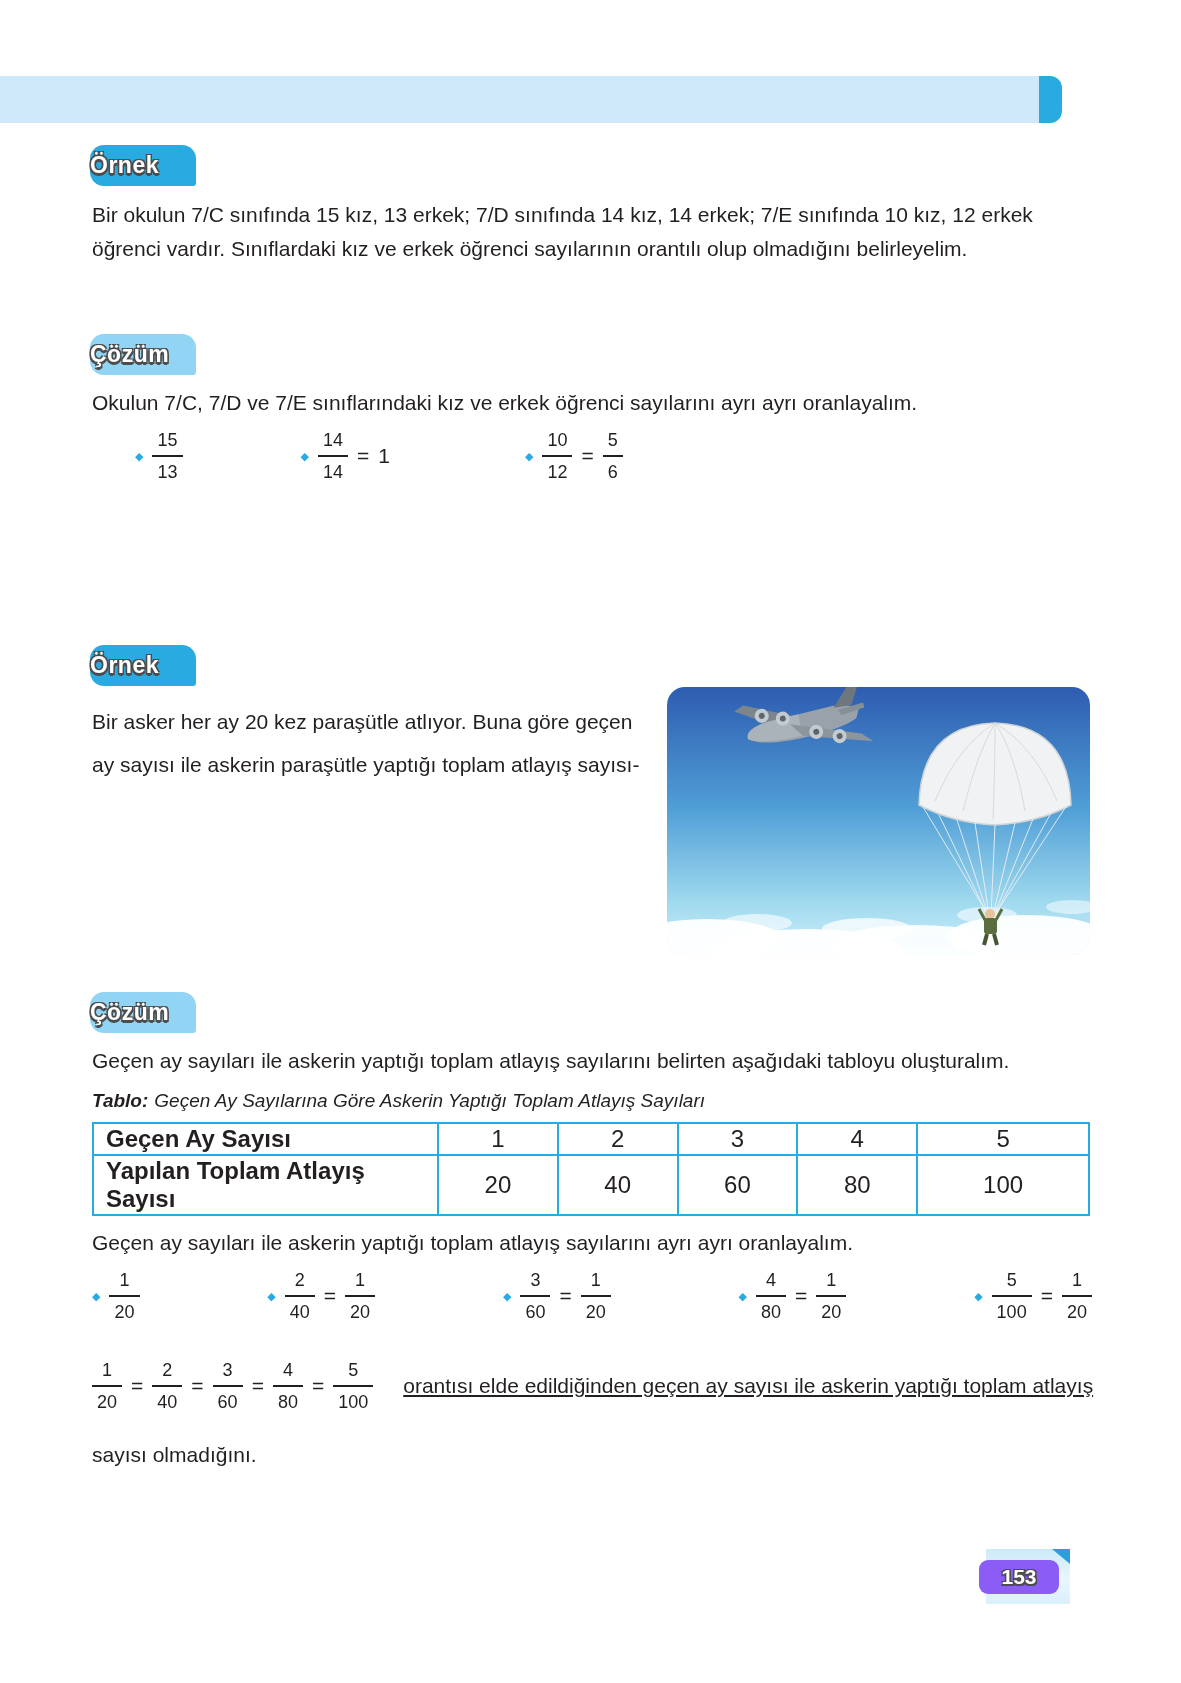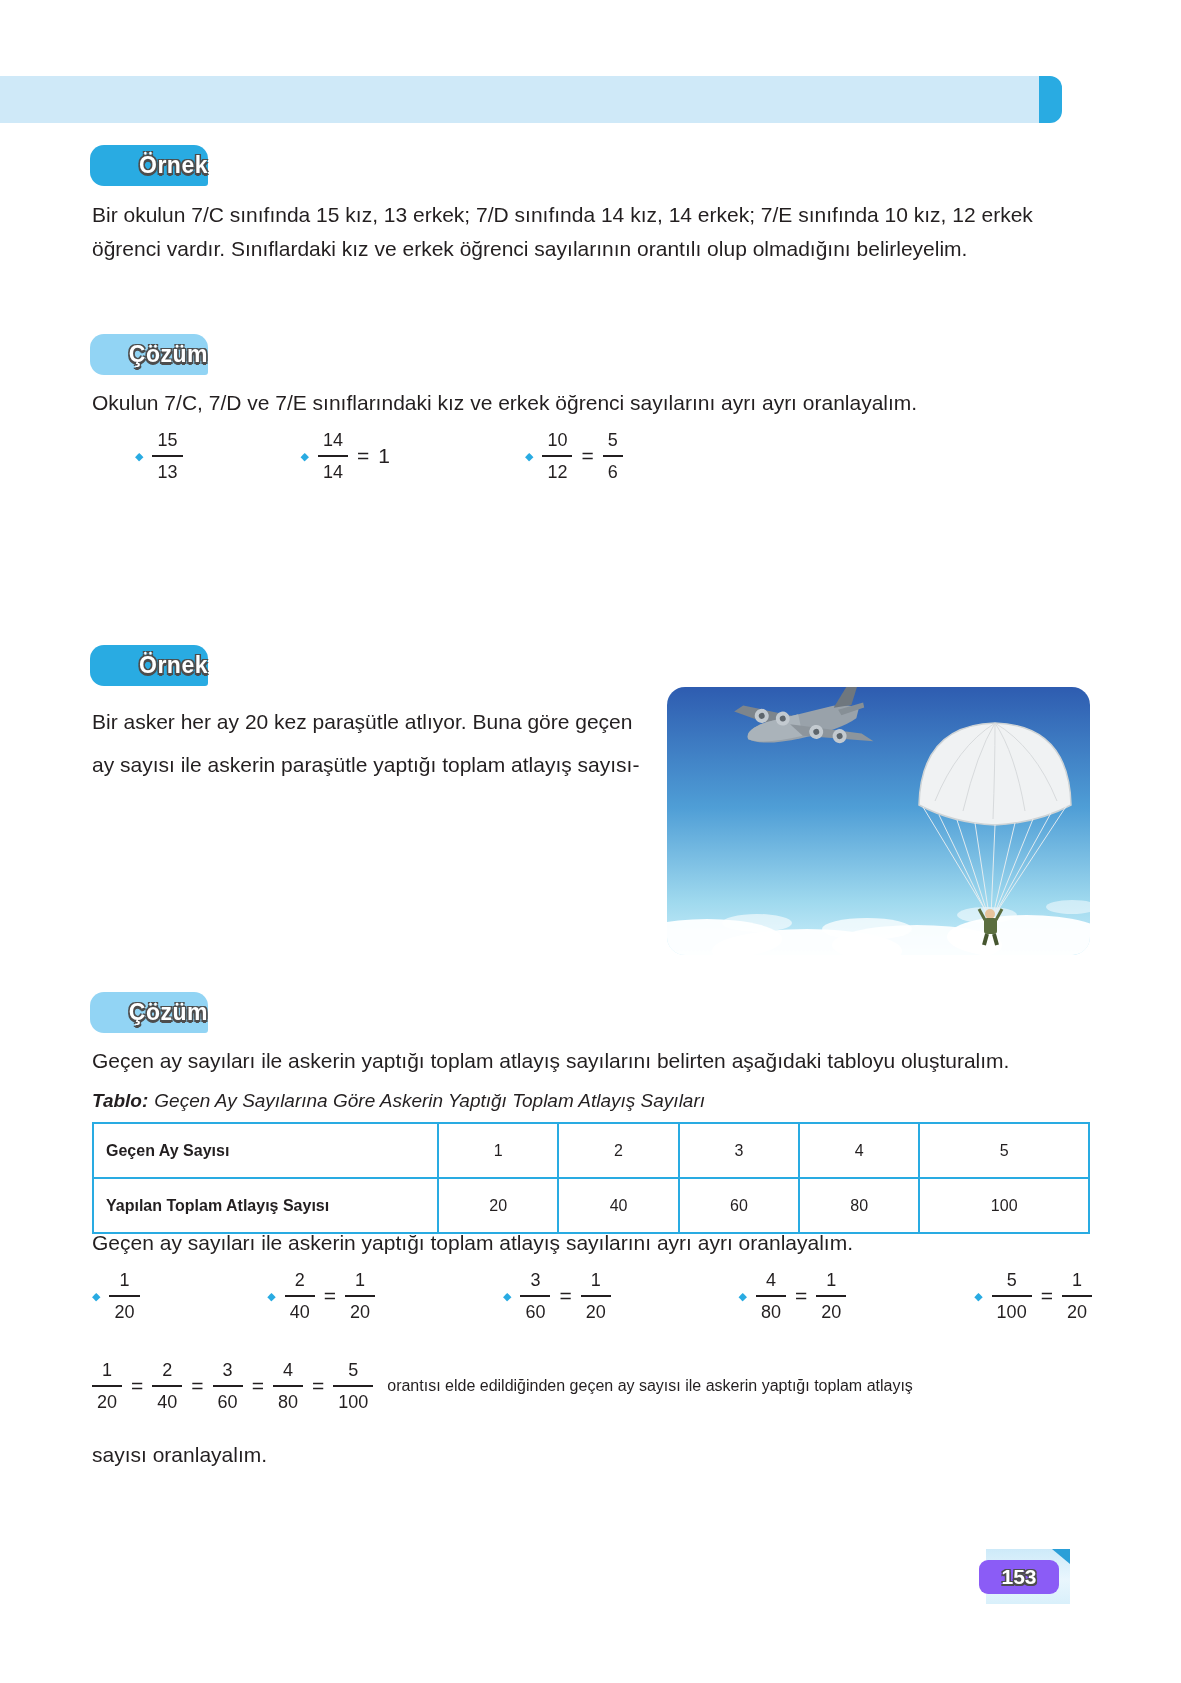--- a/index.html
+++ b/index.html
@@ -6,21 +6,21 @@
   html,body { margin:0; padding:0; background:#ffffff; }
   body { font-family:"Liberation Sans", sans-serif; color:#231f20; }
   .page { position:relative; width:1181px; height:1683px; background:#ffffff; overflow:hidden; }
 
   
   .topbar { position:absolute; top:76px; left:0; width:1062px; height:47px; display:flex; }
   .topbar-light { flex:1; background:#cfe9f8; }
   .topbar-cap { width:23px; background:#29abe2; border-radius:0 12px 12px 0; }
 
   
-  .badge { position:absolute; width:118px; height:41px; display:flex; align-items:center; justify-content:flex-end;
+  .badge { position:absolute; width:106px; height:41px; display:flex; align-items:center; justify-content:flex-start;
            font-size:23px; font-weight:bold; color:#ffffff; letter-spacing:0.5px;
            border-radius:14px 14px 3px 14px;
            text-shadow:-1.5px -1.5px 0 #4d4d4d, 1.5px -1.5px 0 #4d4d4d, -1.5px 1.5px 0 #4d4d4d, 1.5px 1.5px 0 #4d4d4d, 0 2.5px 0 #4d4d4d; }
   .badge-example { background:#29abe2; }
   .badge-solution { background:#92d4f4; }
 
   .para { position:absolute; font-size:21px; line-height:34px; }
 
   
   .frac { display:inline-flex; flex-direction:column; align-items:center; font-size:18px; line-height:24px; }
@@ -35,26 +35,26 @@
 
   
   .illustration { position:absolute; top:687px; left:667px; width:423px; height:268px;
                   border-radius:18px; overflow:hidden; }
   .illustration svg { display:block; }
 
   
   .caption { position:absolute; font-size:19px; font-style:italic; }
   .caption b { font-weight:bold; margin-right:6px; }
   table.data { position:absolute; border-collapse:collapse; width:998px; }
-  table.data td { border:2px solid #29abe2; height:55px; font-size:16px; text-align:center; background:#ffffff; }
+  table.data td { border:2px solid #29abe2; height:31px; font-size:24px; text-align:center; background:#ffffff; }
   table.data td.lbl { text-align:left; font-weight:bold; padding-left:12px; width:345px; }
 
   
   .chain-row { position:absolute; display:flex; align-items:center; }
-  .chain-row .txt { font-size:16px; margin-left:14px; }
+  .chain-row .txt { font-size:21px; margin-left:30px;text-decoration:underline; }
 
   
   .ribbon { position:absolute; top:1549px; left:986px; width:84px; height:55px;
             background:linear-gradient(180deg,#cdeaf9 0%, #e9f6fd 55%, #d9f0fb 100%); }
   .ribbon-fold { position:absolute; top:1549px; left:1052px; width:0; height:0;
                  border-left:18px solid transparent; border-top:15px solid #2a9fd8; }
   .page-badge { position:absolute; top:1560px; left:979px; width:80px; height:34px;
                 background:#8b5cf6; border-radius:9px; display:flex; align-items:center; justify-content:center;
                 color:#ffffff; font-size:21px; font-weight:bold;
                 text-shadow:-1.5px -1.5px 0 #4d4d4d, 1.5px -1.5px 0 #4d4d4d, -1.5px 1.5px 0 #4d4d4d, 1.5px 1.5px 0 #4d4d4d, 0 2px 0 #4d4d4d; }
@@ -301,21 +301,21 @@
       <span class="num">4</span>
       <span class="den">80</span>
     </span>
     <span class="eq">=</span>
     <span class="frac">
       <span class="num">5</span>
       <span class="den">100</span>
     </span>
     <span class="txt">orantısı elde edildiğinden geçen ay sayısı ile askerin yaptığı toplam atlayış</span>
   </div>
-  <div class="para" style="top:1438px; left:92px; width:1000px;">sayısı oranlayalım.</div>
+  <div class="para" style="top:1438px; left:92px; width:1000px;">sayısı olmadığını.</div>
 
   <div class="ribbon"></div>
   <div class="ribbon-fold"></div>
   <div class="page-badge">
     <span>153</span>
   </div>
 
 </div>
 
 </body></html>

